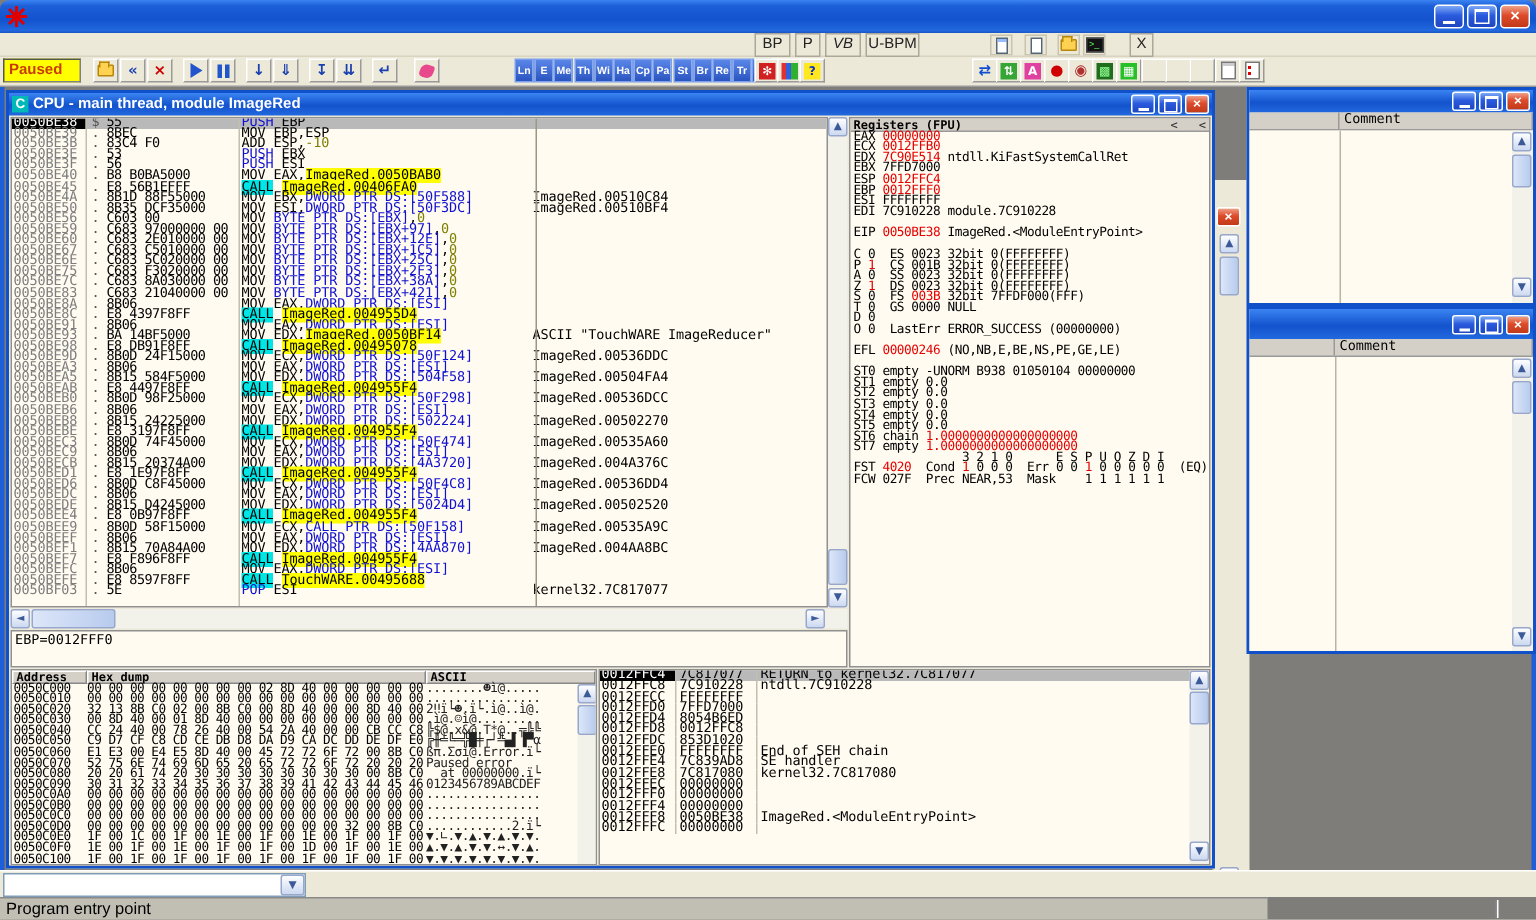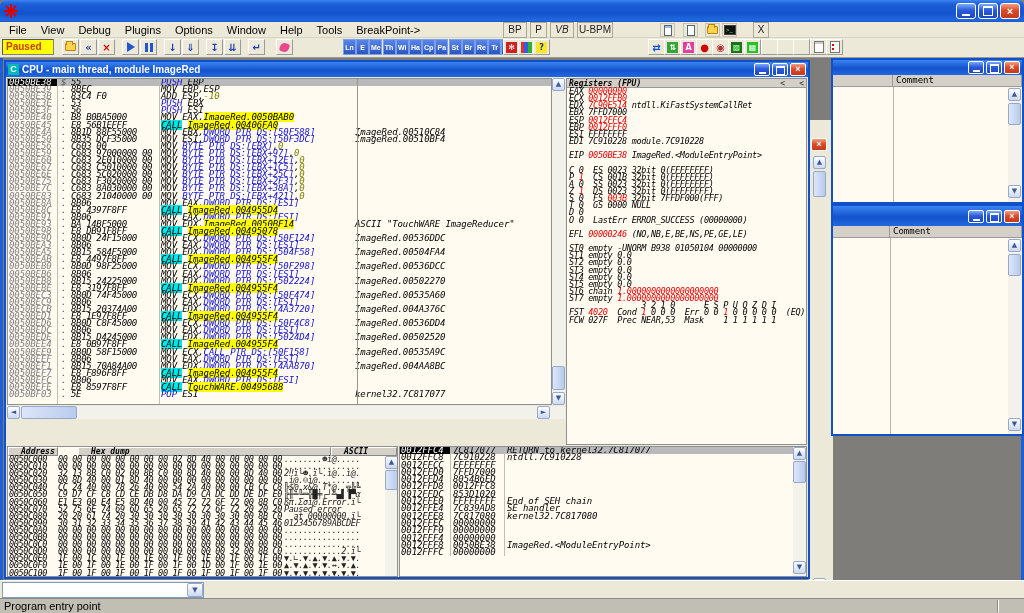--- a/index.html
+++ b/index.html
@@ -69,21 +69,21 @@
 
 .sb{position:absolute;background:#f2f1ea;}
 .sbtn{position:absolute;width:13px;height:13px;border:1px solid #98a8cc;border-radius:2px;
  background:linear-gradient(180deg,#fdfeff,#cdd9f1);color:#3d5a98;font-size:7px;line-height:11px;text-align:center;
  font-family:"DejaVu Sans",sans-serif;}
 .sthumb{position:absolute;width:13px;border:1px solid #98a8cc;border-radius:2px;background:linear-gradient(90deg,#dce6f8,#b8cbee);}
 
 
 #cpu{left:4px;top:2px;width:806px;height:519px;}
 .cicon{width:11px;height:11px;background:#00b8b8;color:#fff;font-size:9px;line-height:11px;text-align:center;margin-right:3px;font-weight:bold;}
-.pane{position:absolute;background:#fffbf0;border:1px solid #909090;overflow:hidden;font-style:italic;}
+.pane{position:absolute;background:#fffbf0;border:1px solid #909090;overflow:hidden;}
 .mono{font-family:"DejaVu Sans Mono",monospace;color:#000;}
 
 #disasm{left:1px;top:16px;width:545px;height:327px;}
 .drow{display:flex;height:7.1px;line-height:7.2px;font-size:9px;letter-spacing:-0.1px;white-space:pre;}
 .drow.sel{background:#b9b9b9;}
 .d-a{width:49px;color:#7d7d7d;flex:none;padding-left:1px;}
 .drow.sel .d-a{background:#000;color:#fff;}
 .d-m{width:14px;color:#555;flex:none;padding-left:4px;}
 .d-b{width:88px;flex:none;letter-spacing:-0.35px;}
 .d-i{width:196px;flex:none;padding-left:2px;}
@@ -103,21 +103,21 @@
 #regs{left:560px;top:16px;width:241px;height:367px;}
 .reghead{height:9px;background:#d4d0c8;border-bottom:1px solid #9a9a9a;font-size:8px;line-height:9px;
  font-family:"DejaVu Sans Mono",monospace;font-weight:bold;color:#000;padding:0 2px;display:flex;}
 .reghead .sp{flex:1;}
 .chev{color:#333;font-weight:normal;margin-left:14px;}
 .rline{height:7.15px;line-height:7.3px;font-size:8.5px;letter-spacing:-0.3px;white-space:pre;padding-left:2px;}
 
 #dump{left:1px;top:384px;width:391px;height:131px;}
 .dhead{display:flex;height:9px;}
 .dhcell{border:1px solid #fff;border-right-color:#888;border-bottom-color:#888;background:#d4d0c8;
- font-size:8px;line-height:8px;padding-left:12px;font-family:"DejaVu Sans Mono",monospace;font-weight:bold;}
+ font-size:8px;line-height:8px;padding-left:2px;font-family:"DejaVu Sans Mono",monospace;font-weight:bold;}
 .hrow{display:flex;height:7.1px;line-height:7.2px;font-size:8.5px;letter-spacing:-0.35px;white-space:pre;}
 .h-a{width:50px;flex:none;padding-left:1px;}
 .h-h{width:226px;flex:none;}
 .h-s{flex:1;color:#222;}
 
 #stack{left:393px;top:384px;width:408px;height:131px;}
 .srow{display:flex;height:7.3px;line-height:7.4px;font-size:9px;letter-spacing:-0.1px;white-space:pre;}
 .srow.sel{background:#b9b9b9;}
 .s-a{width:50px;flex:none;padding-left:1px;}
 .srow.sel .s-a{background:#000;color:#fff;}
@@ -132,21 +132,21 @@
 .cdiv{position:absolute;top:0;bottom:0;width:1px;background:#b8b5a4;}
 
 
 #hiddenwin{position:absolute;left:808px;top:62px;width:25px;height:492px;background:#ece9d8;border-left:1px solid #b0ada0;}
 
 
 #cmdbar{position:absolute;left:0;top:580px;width:1024px;height:18px;background:#ece9d8;border-top:1px solid #fff;}
 #combo{position:absolute;left:2px;top:1px;width:202px;height:16px;background:#fff;border:1px solid #7f9db9;}
 #combo-btn{position:absolute;right:0;top:0;width:16px;height:14px;background:linear-gradient(180deg,#fdfeff,#cdd9f1);
  border:1px solid #98a8cc;border-radius:2px;color:#3d5a98;font-size:7px;text-align:center;line-height:12px;font-family:"DejaVu Sans",sans-serif;}
-#statusbar{position:absolute;left:0;top:598px;width:1024px;height:15px;background:#c1beb3;border-top:1px solid #8a8a8a;}
+#statusbar{position:absolute;left:0;top:598px;width:845px;height:15px;background:#c1beb3;border-top:1px solid #8a8a8a;}
 #status-text{position:absolute;left:4px;top:1px;font-size:11px;color:#000;}
 #status-sep{position:absolute;left:997px;top:1px;bottom:1px;width:2px;border-left:1px solid #8a8a8a;border-right:1px solid #fff;}
 </style>
 </head>
 <body>
 
 <div id="screen">
 
   <div id="titlebar">
     <svg id="app-icon" width="16" height="16">
@@ -159,31 +159,20 @@
         <circle cx="8" cy="8" r="3" fill="#e00000"></circle>
     </svg>
     <div class="tb-btns">
       <span class="wbtn min"></span>
       <span class="wbtn max"></span>
       <span class="wbtn close">×</span>
     </div>
   </div>
 
   <div id="menubar">
-    <div id="menu-items">
-        <div class="menu-item">File</div>
-        <div class="menu-item">View</div>
-        <div class="menu-item">Debug</div>
-        <div class="menu-item">Plugins</div>
-        <div class="menu-item">Options</div>
-        <div class="menu-item">Window</div>
-        <div class="menu-item">Help</div>
-        <div class="menu-item">Tools</div>
-        <div class="menu-item">BreakPoint-&gt;</div>
-      </div>
     <div id="plugin-area">
         <div class="pbtn" style="left: 503px; width: 24px;">BP</div>
         <div class="pbtn" style="left: 530px; width: 17px;">P</div>
         <div class="pbtn" style="left: 550px; width: 24px; font-style: italic;">VB</div>
         <div class="pbtn" style="left: 577px; width: 36px;">U-BPM</div>
         <div class="picon" style="left: 660px;">
           <span class="ic-doc"></span>
         </div>
         <div class="picon" style="left: 683px;">
           <span class="ic-doc2"></span>
@@ -374,20 +363,23 @@
         <div class="sthumb" style="left:0;top:288px;height:24px;"></div>
         <span class="sbtn" style="left:0;top:314px;">▼</span>
       </div>
 
       <div id="dhscroll" class="sb">
         <span class="sbtn" style="left:0;top:0;">◄</span>
         <div class="sthumb" style="left:14px;top:0;width:56px;height:13px;"></div>
         <span class="sbtn" style="left:530px;top:0;">►</span>
       </div>
 
+      <div id="infopane" class="pane">
+        <div id="info-text" class="mono">EBP=0012FFF0</div>
+      </div>
 
       <div id="regs" class="pane">
         <div class="reghead">
           <span>Registers (FPU)</span>
           <span class="sp"></span>
           <span class="chev">&lt;</span>
           <span class="chev">&lt;</span>
         </div>
         <div id="reg-lines" class="mono">
             <div class="rline"><span>EAX </span><span class="t-r">00000000</span></div>
@@ -422,21 +414,21 @@
             <div class="rline"><span>ST7 empty </span><span class="t-r">1.0000000000000000000</span></div>
             <div class="rline"><span>               3 2 1 0      E S P U O Z D I</span></div>
             <div class="rline"><span>FST </span><span class="t-r">4020</span><span>  Cond </span><span class="t-r">1</span><span> 0 0 0  Err 0 0 </span><span class="t-r">1</span><span> 0 0 0 0 0  (EQ)</span></div>
             <div class="rline"><span>FCW 027F  Prec NEAR,53  Mask    1 1 1 1 1 1</span></div>
           </div>
       </div>
 
       <div id="dump" class="pane mono">
         <div class="dhead">
           <span class="dhcell" style="width:50px;">Address</span>
-          <span class="dhcell" style="width:253px;margin-left:20px;">Hex dump</span>
+          <span class="dhcell" style="width:226px;">Hex dump</span>
           <span class="dhcell" style="flex:1;">ASCII</span>
         </div>
         <div id="dump-rows">
             <div class="hrow"><span class="h-a">0050C000</span><span class="h-h">00 00 00 00 00 00 00 00 02 8D 40 00 00 00 00 00</span><span class="h-s">........☻ì@.....</span></div>
             <div class="hrow"><span class="h-a">0050C010</span><span class="h-h">00 00 00 00 00 00 00 00 00 00 00 00 00 00 00 00</span><span class="h-s">................</span></div>
             <div class="hrow"><span class="h-a">0050C020</span><span class="h-h">32 13 8B C0 02 00 8B C0 00 8D 40 00 00 8D 40 00</span><span class="h-s">2‼ï└☻.ï└.ì@..ì@.</span></div>
             <div class="hrow"><span class="h-a">0050C030</span><span class="h-h">00 8D 40 00 01 8D 40 00 00 00 00 00 00 00 00 00</span><span class="h-s">.ì@.☺ì@.........</span></div>
             <div class="hrow"><span class="h-a">0050C040</span><span class="h-h">CC 24 40 00 78 26 40 00 54 2A 40 00 00 CB CC C8</span><span class="h-s">╠$@.x&amp;@.T*@..╦╠╚</span></div>
             <div class="hrow"><span class="h-a">0050C050</span><span class="h-h">C9 D7 CF C8 CD CE DB D8 DA D9 CA DC DD DE DF E0</span><span class="h-s">╔╫╧╚═╬█╪┌┘╩▄▌▐▀α</span></div>
             <div class="hrow"><span class="h-a">0050C060</span><span class="h-h">E1 E3 00 E4 E5 8D 40 00 45 72 72 6F 72 00 8B C0</span><span class="h-s">ßπ.Σσì@.Error.ï└</span></div>

